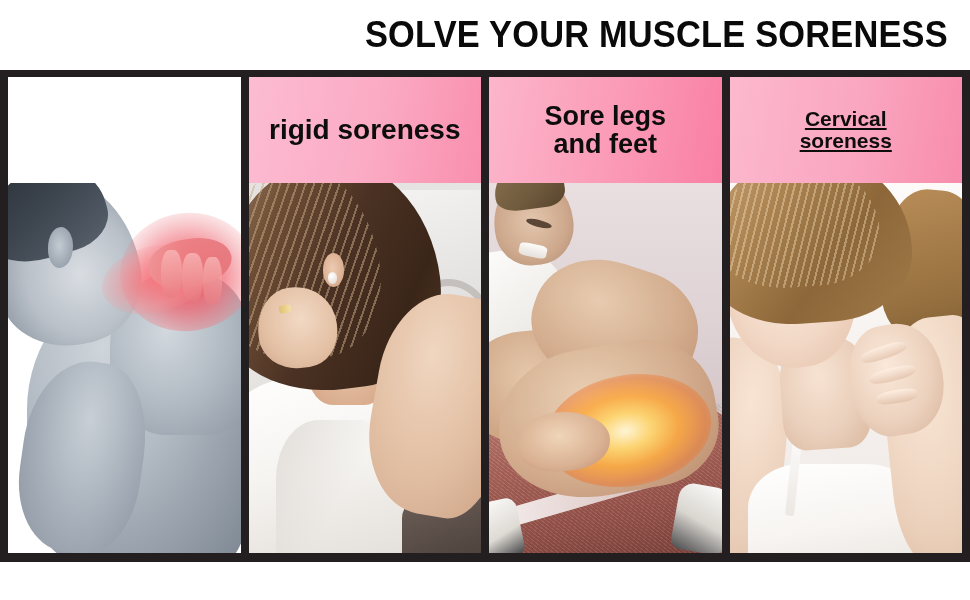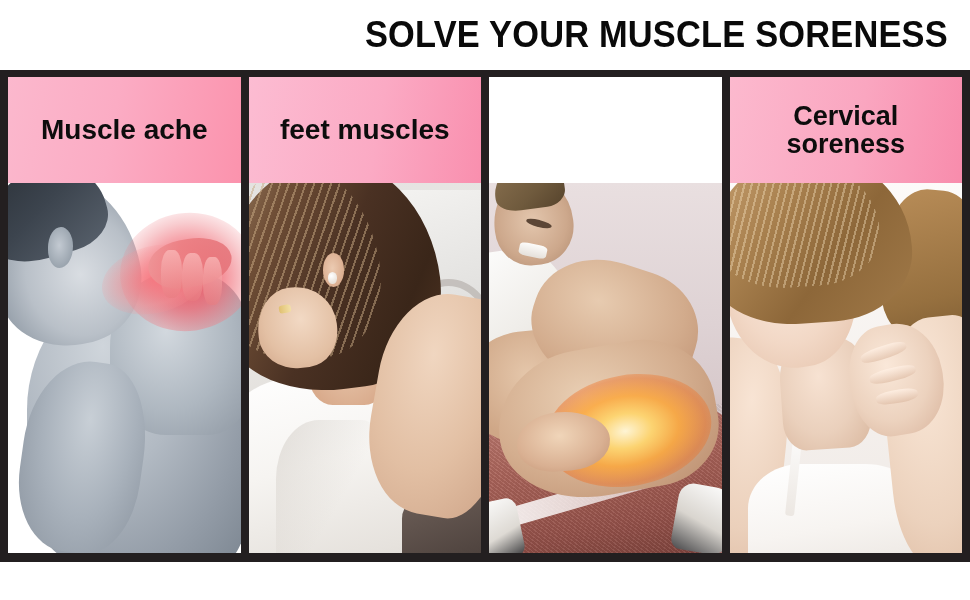--- a/index.html
+++ b/index.html
@@ -93,21 +93,21 @@
     font-weight: bold;
     font-size: 28px;
     line-height: 1.04;
     text-align: center;
     white-space: pre-line;
     padding: 0 6px;
   }
   .panel-1 .band-text { font-size: 28px; }
   .panel-2 .band-text { font-size: 28px; }
   .panel-3 .band-text { font-size: 27px; }
-  .panel-4 .band-text { font-size: 27px; }
+  .panel-4 .band-text { font-size: 21px; text-decoration: underline; }
 
   
   .photo {
     position: absolute;
     left: 0;
     top: 106px;
     width: 100%;
     bottom: 0;
     overflow: hidden;
   }
@@ -479,23 +479,20 @@
 
 <div class="poster">
 
   <div class="title-bar">
     <div class="title-text">SOLVE YOUR MUSCLE SORENESS</div>
   </div>
 
   <div class="frame">
 
     <div class="panel panel-1">
-      <div class="band">
-        <div class="band-text">Muscle ache</div>
-      </div>
       <div class="photo">
         <div class="photo-stage">
           <div class="p1-bg"></div>
           <div class="p1-body"></div>
           <div class="p1-shoulder"></div>
           <div class="p1-head"></div>
           <div class="p1-hair"></div>
           <div class="p1-ear"></div>
           <div class="p1-glow-1"></div>
           <div class="p1-glow-2"></div>
@@ -503,21 +500,21 @@
           <div class="p1-finger" style="left:66%; top:18%; width:9%;"></div>
           <div class="p1-finger" style="left:75%; top:19%; width:9%;"></div>
           <div class="p1-finger" style="left:84%; top:20%; width:8%;"></div>
           <div class="p1-arm"></div>
         </div>
       </div>
     </div>
 
     <div class="panel panel-2">
       <div class="band">
-        <div class="band-text">feet muscles</div>
+        <div class="band-text">rigid soreness</div>
       </div>
       <div class="photo">
         <div class="photo-stage">
           <div class="p2-bg"></div>
           <div class="p2-window"></div>
           <div class="p2-chairarc"></div>
           <div class="p2-blouse"></div>
           <div class="p2-blouse-fold"></div>
           <div class="p2-darkseat"></div>
           <div class="p2-neck"></div>
@@ -530,20 +527,24 @@
           <div class="p2-ear"></div>
           <div class="p2-earring"></div>
           <div class="p2-arm"></div>
           <div class="p2-hand"></div>
           <div class="p2-ring"></div>
         </div>
       </div>
     </div>
 
     <div class="panel panel-3">
+      <div class="band">
+        <div class="band-text">Sore legs
+and feet</div>
+      </div>
       <div class="photo">
         <div class="photo-stage">
           <div class="p3-bg"></div>
           <div class="p3-track"></div>
           <div class="p3-track-grain"></div>
           <div class="p3-lane"></div>
           <div class="p3-tank"></div>
           <div class="p3-head"></div>
           <div class="p3-hair"></div>
           <div class="p3-eye-squint"></div>

